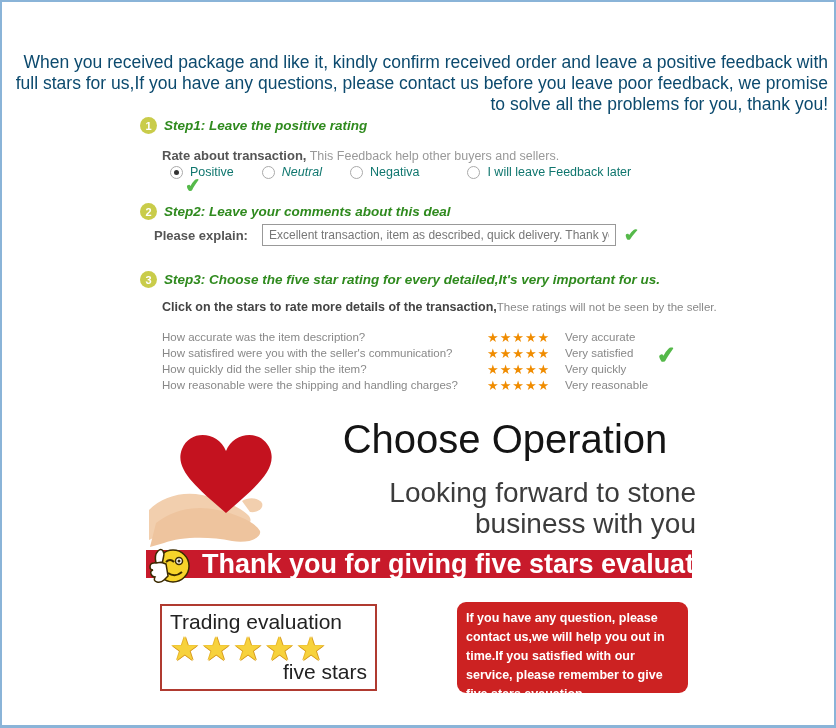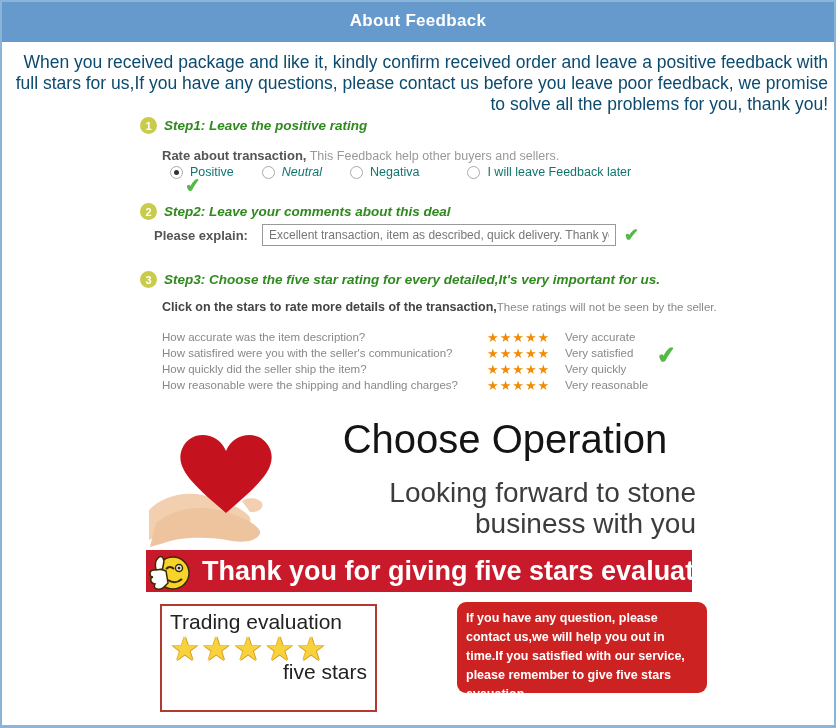--- a/index.html
+++ b/index.html
@@ -68,53 +68,50 @@
   .rating-stars { width:78px; color:#f08c00; font-size:13px; letter-spacing:1px; cursor:pointer; }
   .rating-label { color:#888888; font-size:11.5px; }
   .check-ratings { position:absolute; left:655px; top:340px; font-size:23px; transform:rotate(-6deg); }
 
   .promo { position:absolute; left:142px; top:403px; width:556px; height:143px; }
   .promo-art { position:absolute; left:0; top:0; width:165px; height:143px; }
   .promo-heading { position:absolute; left:168px; top:12px; width:386px; text-align:center; color:#141414; font-size:40px; }
   .promo-sub { position:absolute; right:4px; top:72px; width:400px; text-align:right; color:#3c3c3c; font-size:28px; line-height:31px; }
 
   .banner {
-    position:absolute; left:144px; top:548px; width:546px; height:42px;
+    position:absolute; left:144px; top:548px; width:546px; height:28px;
     background:#c81a2b; display:flex; align-items:center;
   }
   .banner-smiley { position:relative; width:46px; height:42px; flex:0 0 auto; }
   .banner-text { color:#ffffff; font-size:27px; font-weight:bold; margin-left:10px; white-space:nowrap; }
 
   .trading-box {
-    position:absolute; left:158px; top:602px; width:217px; height:108px;
+    position:absolute; left:158px; top:602px; width:217px; height:87px;
     background:#ffffff; border:2px solid #b03a30; padding:4px 8px;
   }
   .trading-title { color:#222222; font-size:21px; }
   .trading-stars {
     font-size:33px; letter-spacing:2px; line-height:30px;
     color:#f7d23c; text-shadow:0 1px 0 #d79a20, 1px 0 0 #d79a20, -1px 0 0 #e8b62c;
   }
   .trading-caption { color:#222222; font-size:21px; text-align:right; margin-top:-4px; }
 
   .notice-box {
-    position:absolute; left:455px; top:600px; width:250px; height:91px;
+    position:absolute; left:455px; top:600px; width:231px; height:91px;
     background:#cc2222; border-radius:9px; padding:7px 9px;
     color:#ffffff; font-size:12.5px; font-weight:bold; line-height:19px;
   }
 
   .bottom-line { position:absolute; left:-2px; bottom:-2px; width:836px; height:3px; background:#8ab4d8; }
 </style>
 </head>
 <body>
 
 <div class="page">
 
-  <div class="header">
-    <span class="header-title">About Feedback</span>
-  </div>
 
   <div class="intro">When you received package and like it, kindly confirm received order and leave a positive feedback with full stars for us,If you have any questions, please contact us before you leave poor feedback, we promise to solve all the problems for you, thank you!</div>
 
   <div class="step-head" style="left:138px; top:115px;">
     <span class="step-num">1</span>
     <span class="step-title">Step1: Leave the positive rating</span>
   </div>
 
   <div class="rate-line"><b>Rate about transaction,</b><span> This Feedback help other buyers and sellers.</span></div>
 

